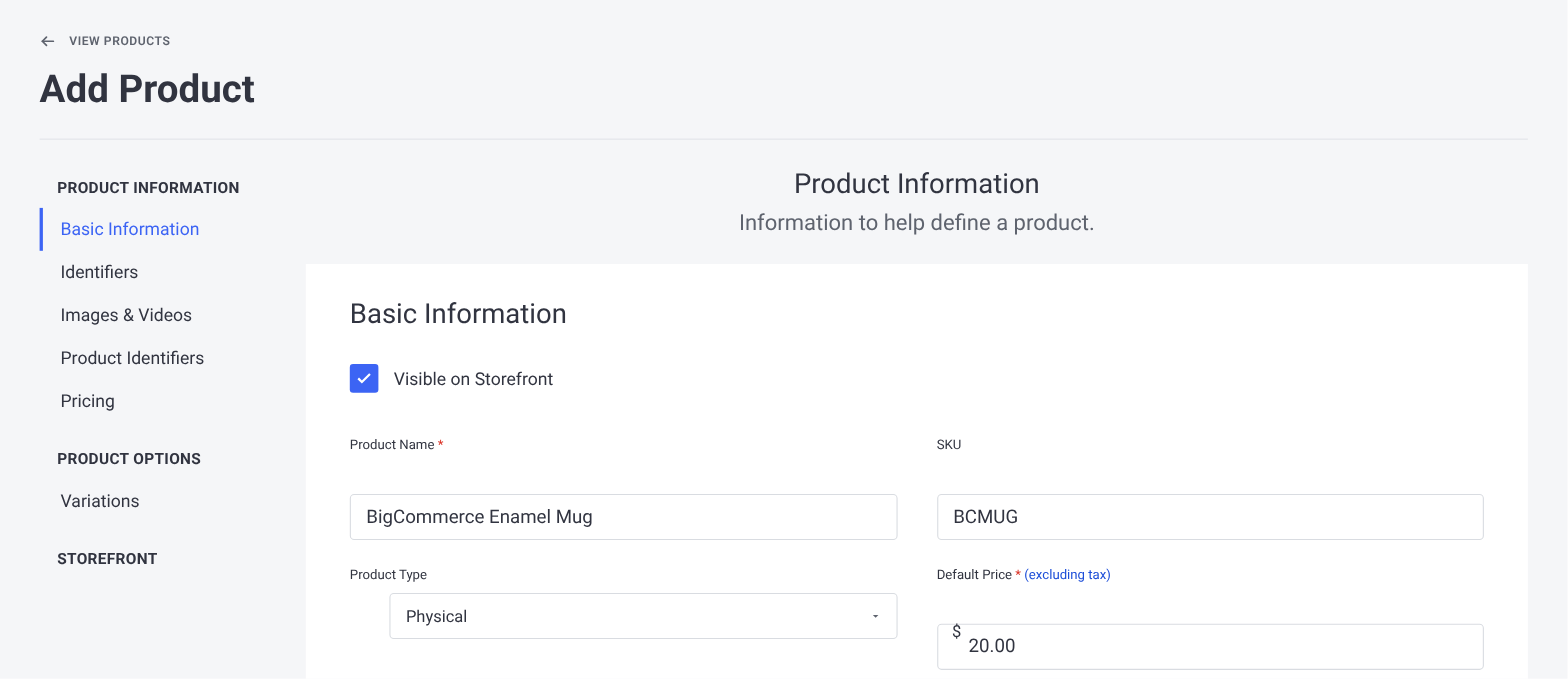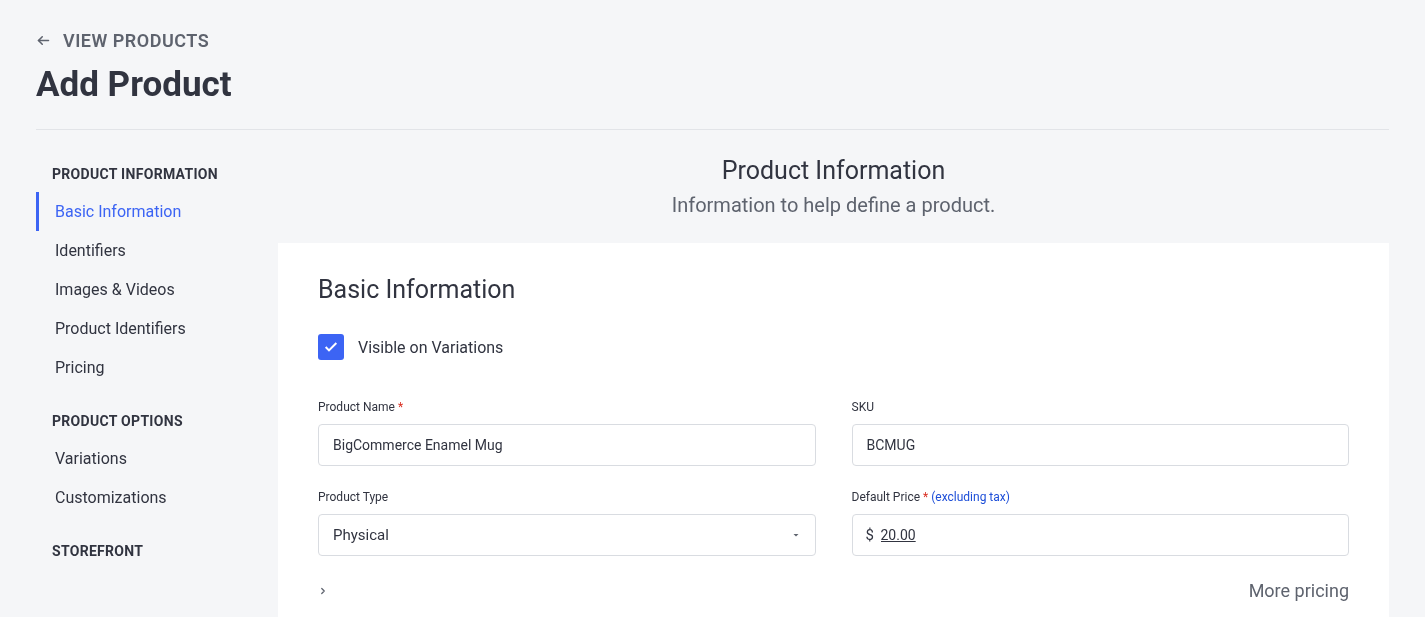--- a/index.html
+++ b/index.html
@@ -16,21 +16,21 @@
       overflow: hidden;
     }
     .page {
       padding: 30px 36px 0 36px;
     }
     .back-link {
       display: inline-flex;
       align-items: center;
       gap: 12px;
       color: #5e636e;
-      font-size: 18px;
+      font-size: 11px;
       font-weight: 600;
       letter-spacing: 0.5px;
       cursor: pointer;
       text-transform: uppercase;
     }
     .back-link svg {
       width: 15px;
       height: 15px;
     }
     .page-title {
@@ -149,27 +149,29 @@
     }
     .hint {
       color: #1d4ed8;
     }
     .input, .select {
       width: 100%;
       height: 42px;
       border: 1px solid #d9dce1;
       border-radius: 4px;
       padding: 0 14px;
-      font-size: 14px;
+      font-size: 17px;
       color: #313440;
       font-family: inherit;
       background: #fff;
+      margin-top: 28px;
     }
     .select-wrap {
       position: relative;
+      margin-left: 36px;
     }
     .select-display {
       width: 100%;
       height: 42px;
       border: 1px solid #d9dce1;
       border-radius: 4px;
       padding: 0 40px 0 14px;
       font-size: 15px;
       color: #313440;
       background: #fff;
@@ -191,21 +193,20 @@
       position: absolute;
       left: 14px;
       top: 50%;
       transform: translateY(-50%);
       font-size: 15px;
       color: #313440;
       pointer-events: none;
     }
     .input-with-prefix {
       padding-left: 28px;
-      text-decoration: underline;
     }
     .more-link {
       display: flex;
       justify-content: space-between;
       align-items: center;
       gap: 21px;
       font-size: 18px;
       color: #5e636e;
       cursor: pointer;
       margin-top: 4px;
@@ -233,41 +234,40 @@
     <nav class="sidebar">
       <div class="section-label">PRODUCT INFORMATION</div>
       <a class="nav-item active">Basic Information</a>
       <a class="nav-item">Identifiers</a>
       <a class="nav-item">Images &amp; Videos</a>
       <a class="nav-item">Product Identifiers</a>
       <a class="nav-item">Pricing</a>
 
       <div class="section-label" style="margin-top:16px;">PRODUCT OPTIONS</div>
       <a class="nav-item">Variations</a>
-      <a class="nav-item">Customizations</a>
 
       <div class="section-label" style="margin-top:16px;">STOREFRONT</div>
     </nav>
 
     <div class="main">
       <div class="section-header">
         <h2>Product Information</h2>
         <p>Information to help define a product.</p>
       </div>
 
       <div class="card">
         <h3>Basic Information</h3>
 
         <div class="checkbox-row">
           <div class="checkbox">
             <svg viewBox="0 0 24 24">
                 <polyline points="4 12 9 17 20 6"></polyline>
               </svg>
           </div>
-          <span class="checkbox-label">Visible on Variations</span>
+          <span class="checkbox-label">Visible on Storefront</span>
         </div>
 
         <div class="form-row">
           <div class="form-group">
             <label class="form-label">
               <span>Product Name</span>
               <span class="required">*</span>
             </label>
             <input class="input" type="text" value="BigCommerce Enamel Mug" style="">
           </div>

